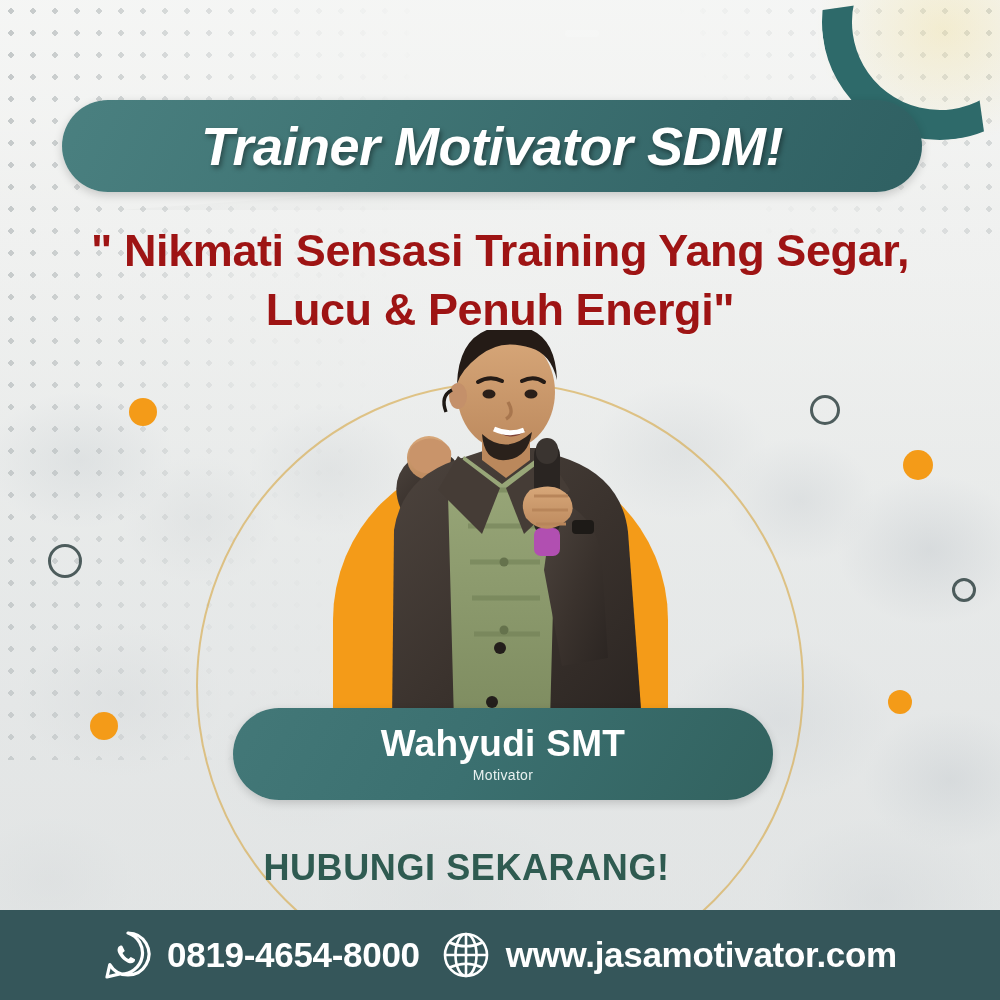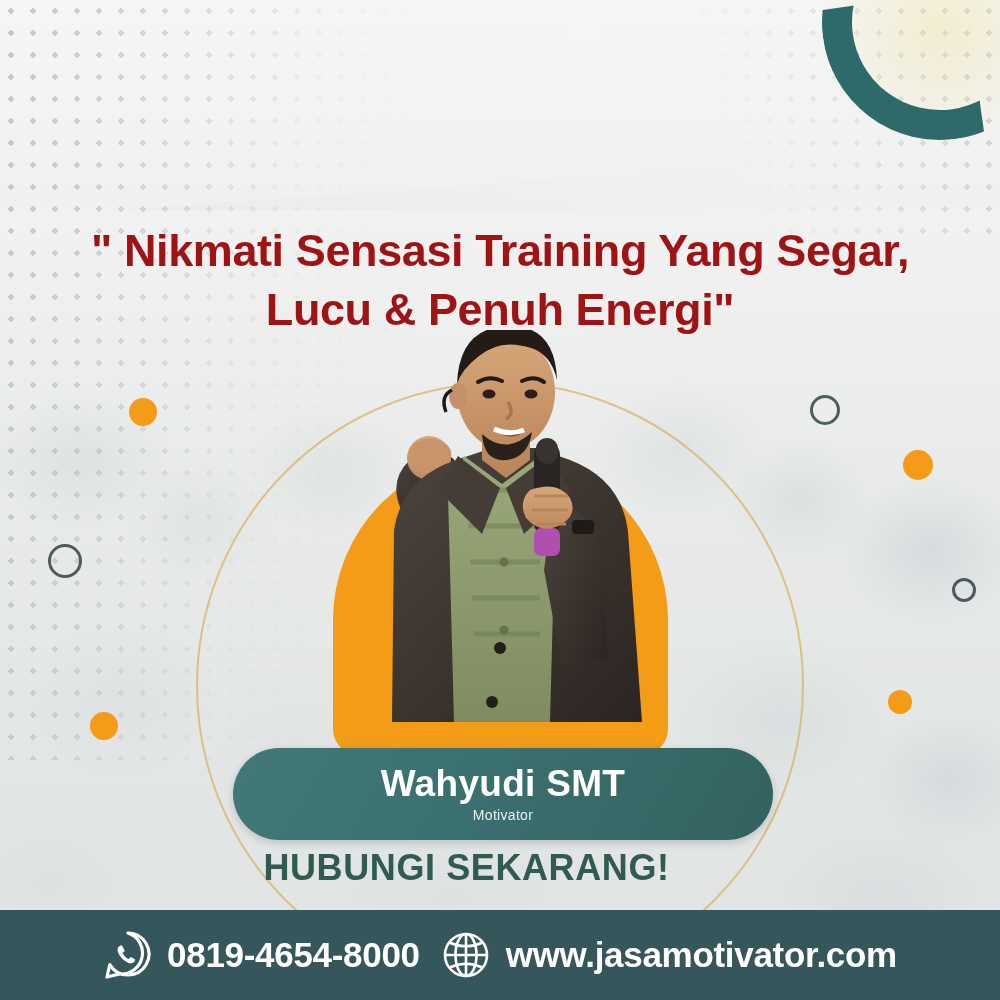--- a/index.html
+++ b/index.html
@@ -180,21 +180,21 @@
   }
   .speaker {
     position: absolute;
     left: 286px; top: 330px;
     width: 430px; height: 430px;
   }
 
   
   .name-pill {
     position: absolute;
-    left: 233px; top: 748px;
+    left: 233px; top: 708px;
     width: 540px; height: 92px;
     border-radius: 46px;
     background: linear-gradient(120deg, #437878 0%, #3b7070 45%, #32625f 100%);
     box-shadow: 0 3px 9px rgba(0,0,0,.16);
     display: flex;
     flex-direction: column;
     align-items: center;
     justify-content: center;
   }
   .name-main {
@@ -349,20 +349,23 @@
       <rect x="250" y="108" width="22" height="26" rx="11" fill="#3a3430"></rect>
       <rect x="248" y="198" width="26" height="28" rx="7" fill="#b14fb1"></rect>
 
       <path d="M244 160 q28 -10 40 8 q8 16 -8 26 q-20 12 -36 -6 q-8 -16 4 -28z" fill="url(#sking)"></path>
       <path d="M248 166 h34 M246 180 h36 M250 194 h30" stroke="#b8855a" stroke-width="3" fill="none"></path>
 
       <rect x="286" y="190" width="22" height="14" rx="4" fill="#1d1a17"></rect>
     </g>
   </svg>
 
+  <div class="title-pill">
+    <div class="title-text">Trainer Motivator SDM!</div>
+  </div>
 
   <div class="quote">
     <span>" Nikmati Sensasi Training Yang Segar,</span>
     <span class="l2">Lucu &amp; Penuh Energi"</span>
   </div>
 
   <div class="name-pill">
     <div class="name-main">Wahyudi SMT</div>
     <div class="name-sub">Motivator</div>
   </div>

